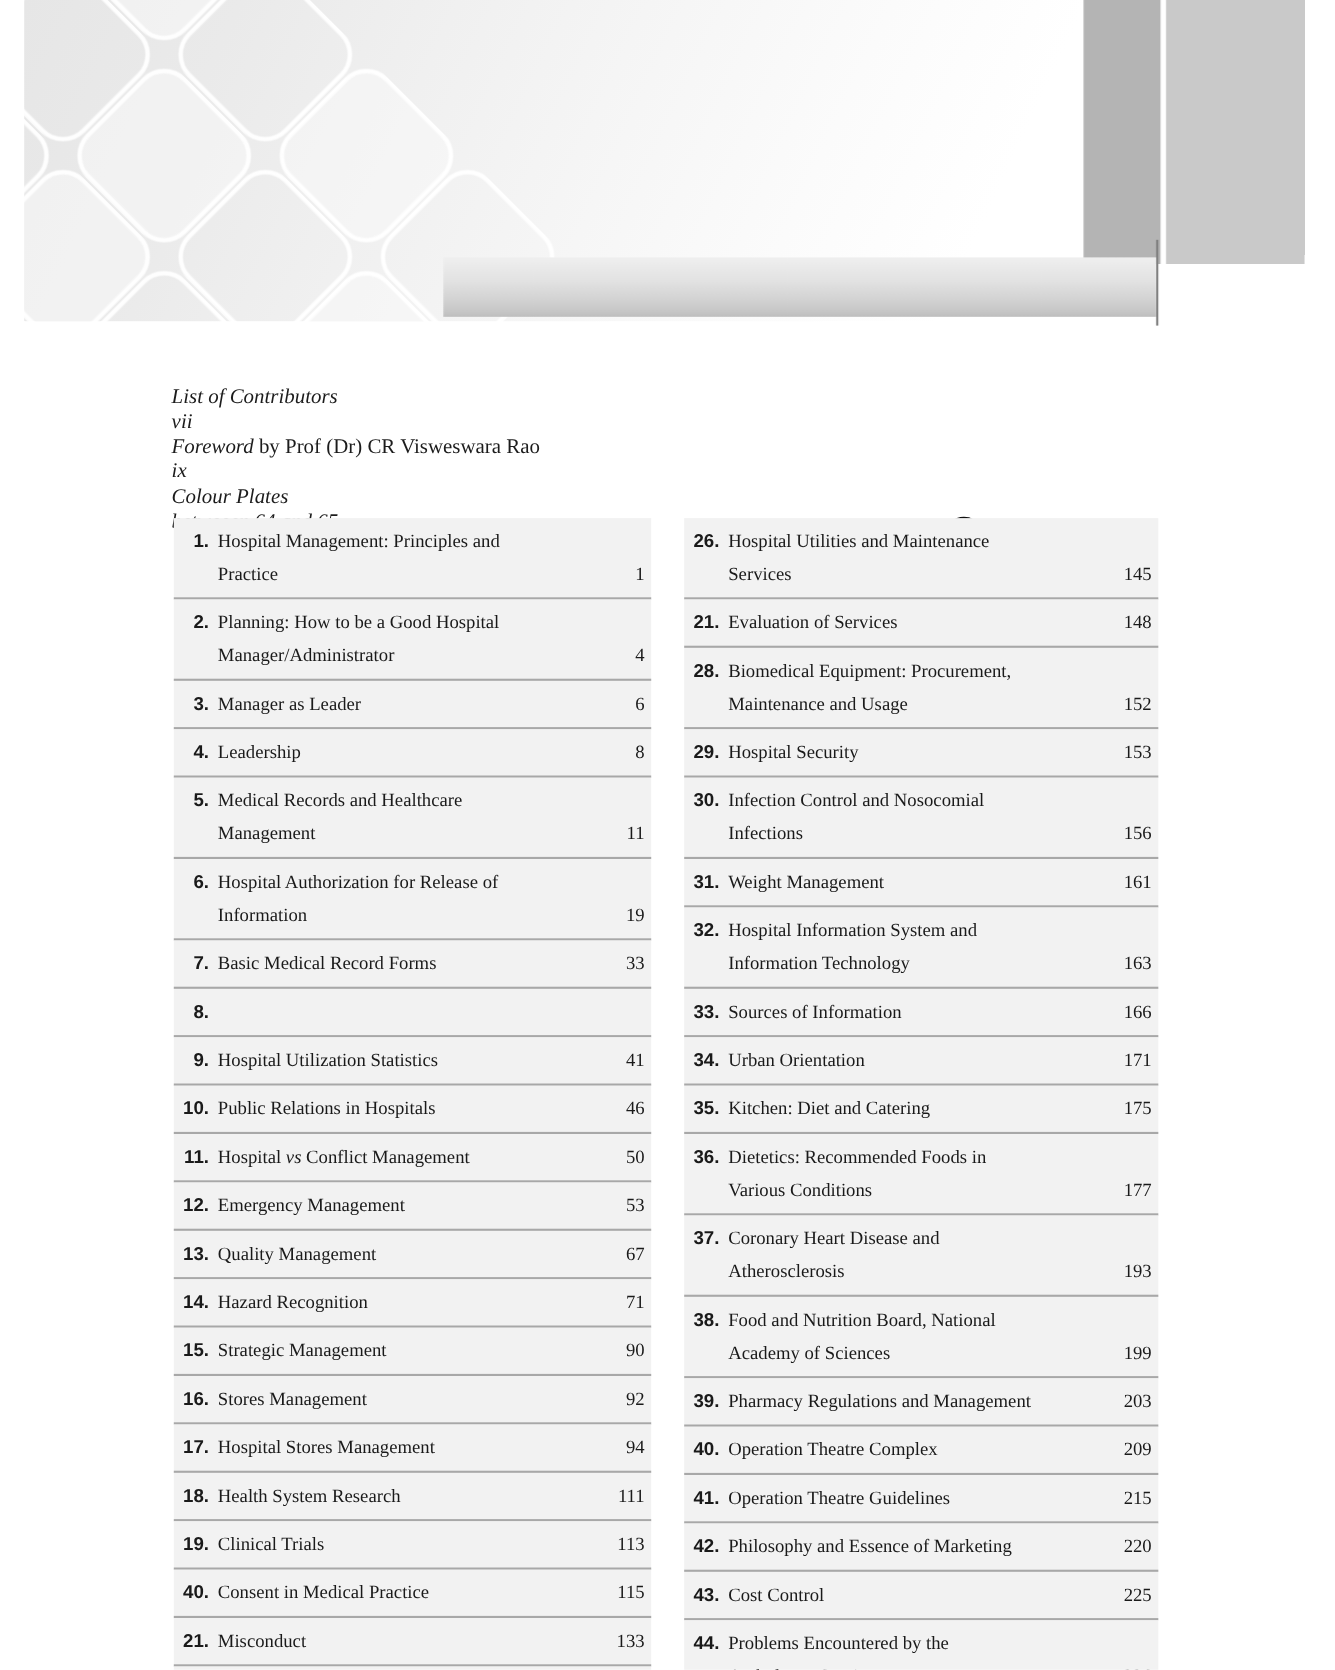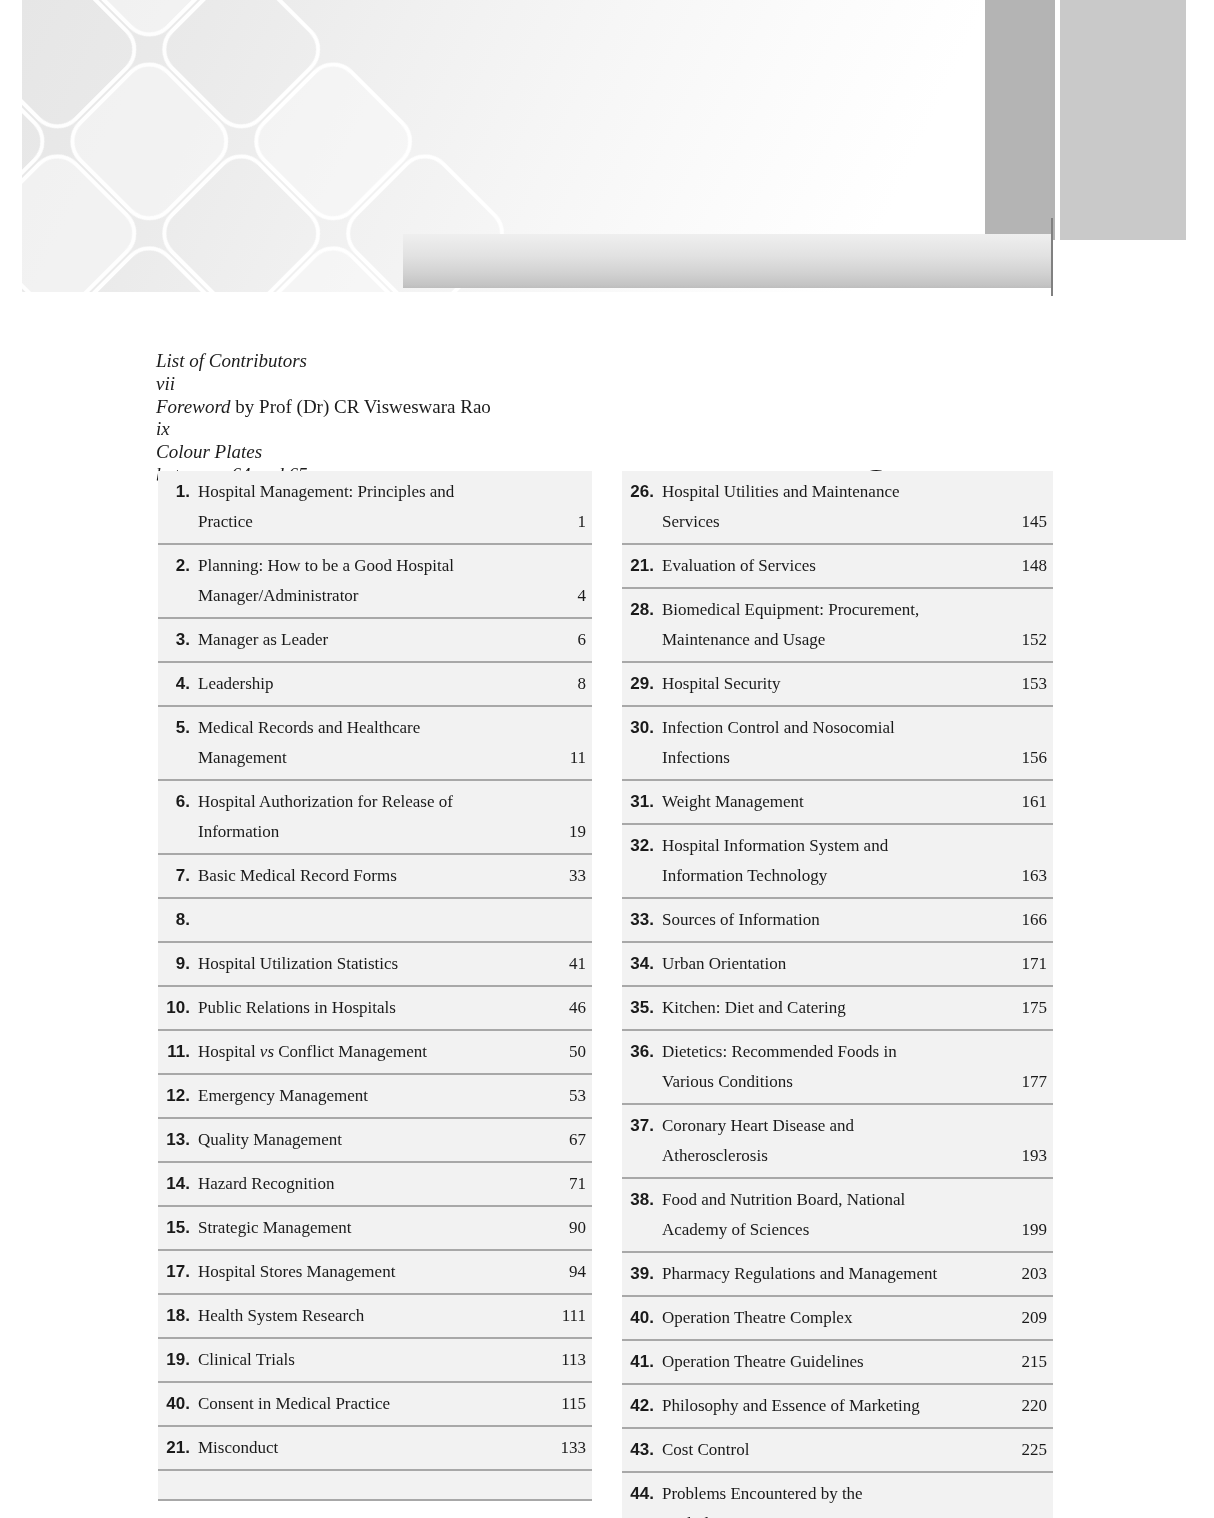--- a/index.html
+++ b/index.html
@@ -373,20 +373,27 @@
         </div>
       </div>
       <div class="toc-row">
         <div class="toc-num">15.</div>
         <div class="toc-body">
           <div class="toc-title">Strategic Management</div>
           <div class="toc-page">90</div>
         </div>
       </div>
       <div class="toc-row">
+        <div class="toc-num">16.</div>
+        <div class="toc-body">
+          <div class="toc-title">Stores Management</div>
+          <div class="toc-page">92</div>
+        </div>
+      </div>
+      <div class="toc-row">
         <div class="toc-num">17.</div>
         <div class="toc-body">
           <div class="toc-title">Hospital Stores Management</div>
           <div class="toc-page">94</div>
         </div>
       </div>
       <div class="toc-row">
         <div class="toc-num">18.</div>
         <div class="toc-body">
           <div class="toc-title">Health System Research</div>

